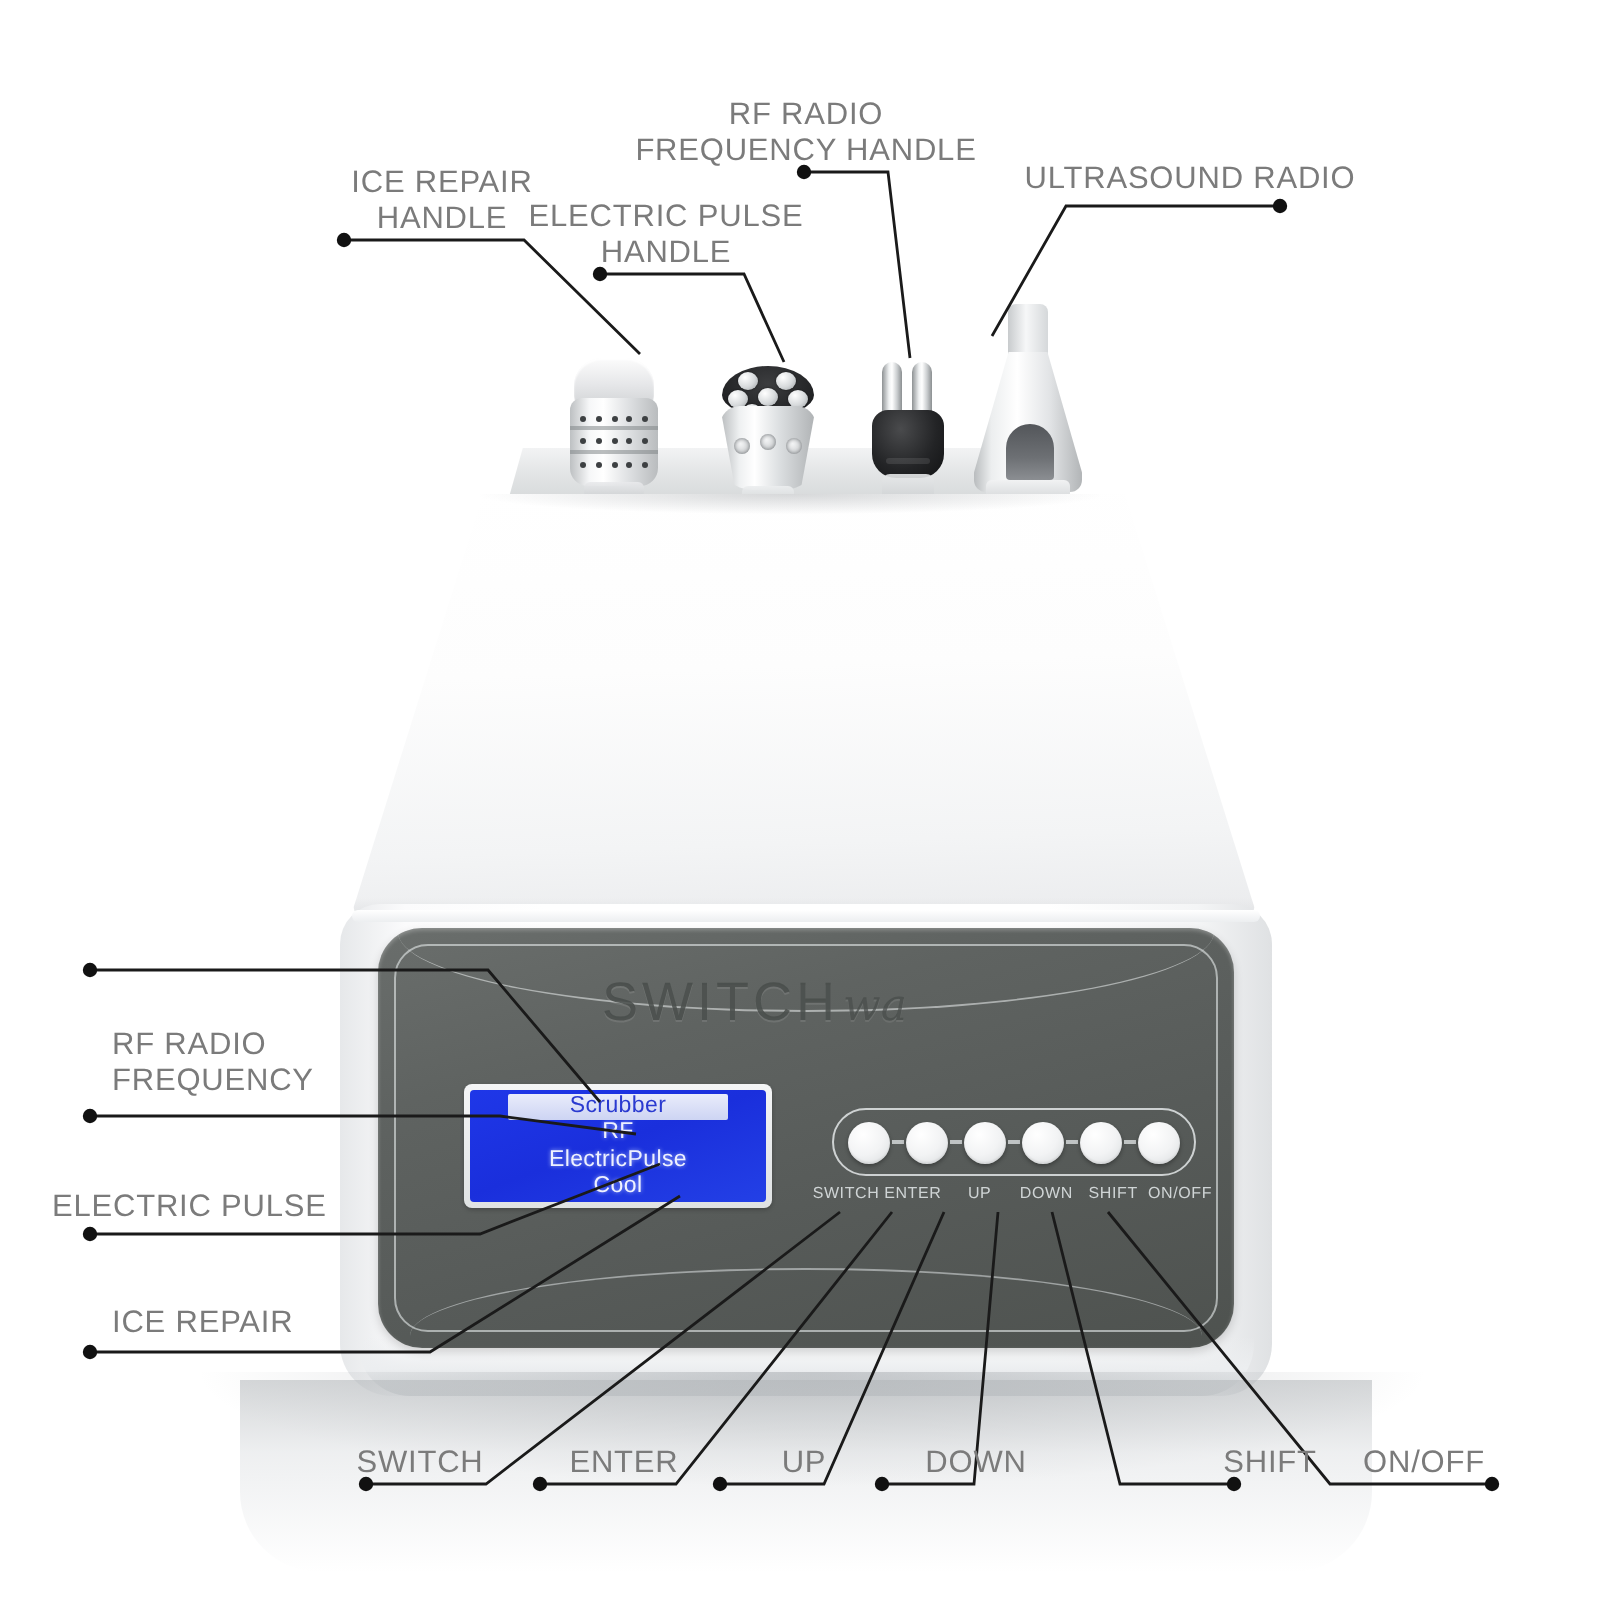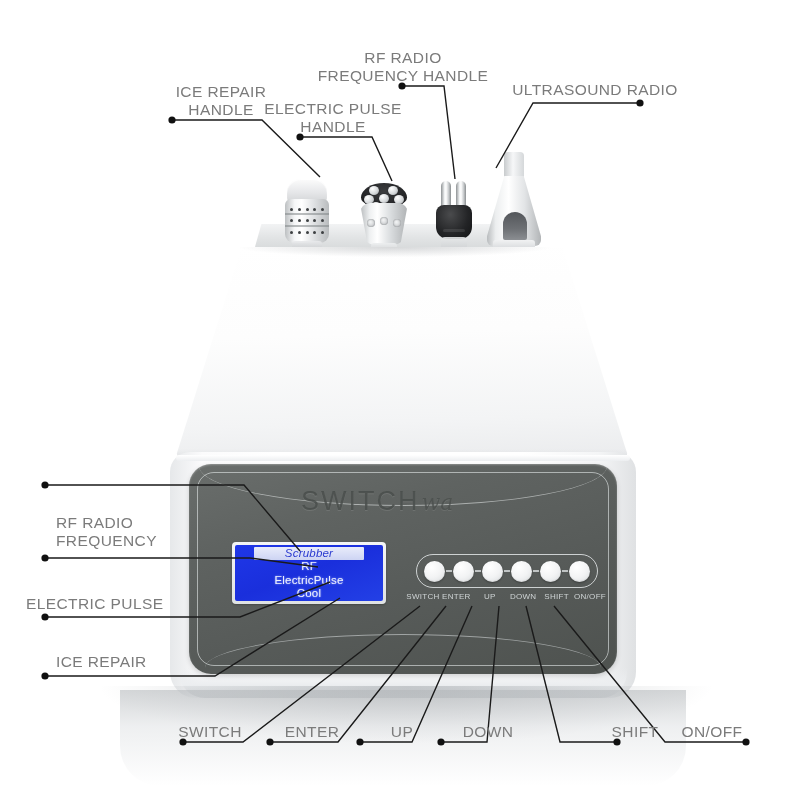--- a/index.html
+++ b/index.html
@@ -170,21 +170,20 @@
     font-family: "Liberation Sans", sans-serif;
     text-shadow: 0 0 2px rgba(200,215,255,.8);
     white-space: nowrap;
   }
   .lcd-line.sel {
     background: linear-gradient(180deg,#e9ecfb,#cdd4f3);
     color: #2a3ad0;
     text-shadow: none;
     padding: 0 31px;
     border-radius: 1px;
-    font-style: italic;
   }
 
   
   .btn-strip {
     position: absolute; left: 227px; top: 90px;
     width: 182px; height: 34px;
     border: 1.4px solid rgba(232,236,237,.82);
     border-radius: 17px;
     display: flex; align-items: center;
     justify-content: space-between;

